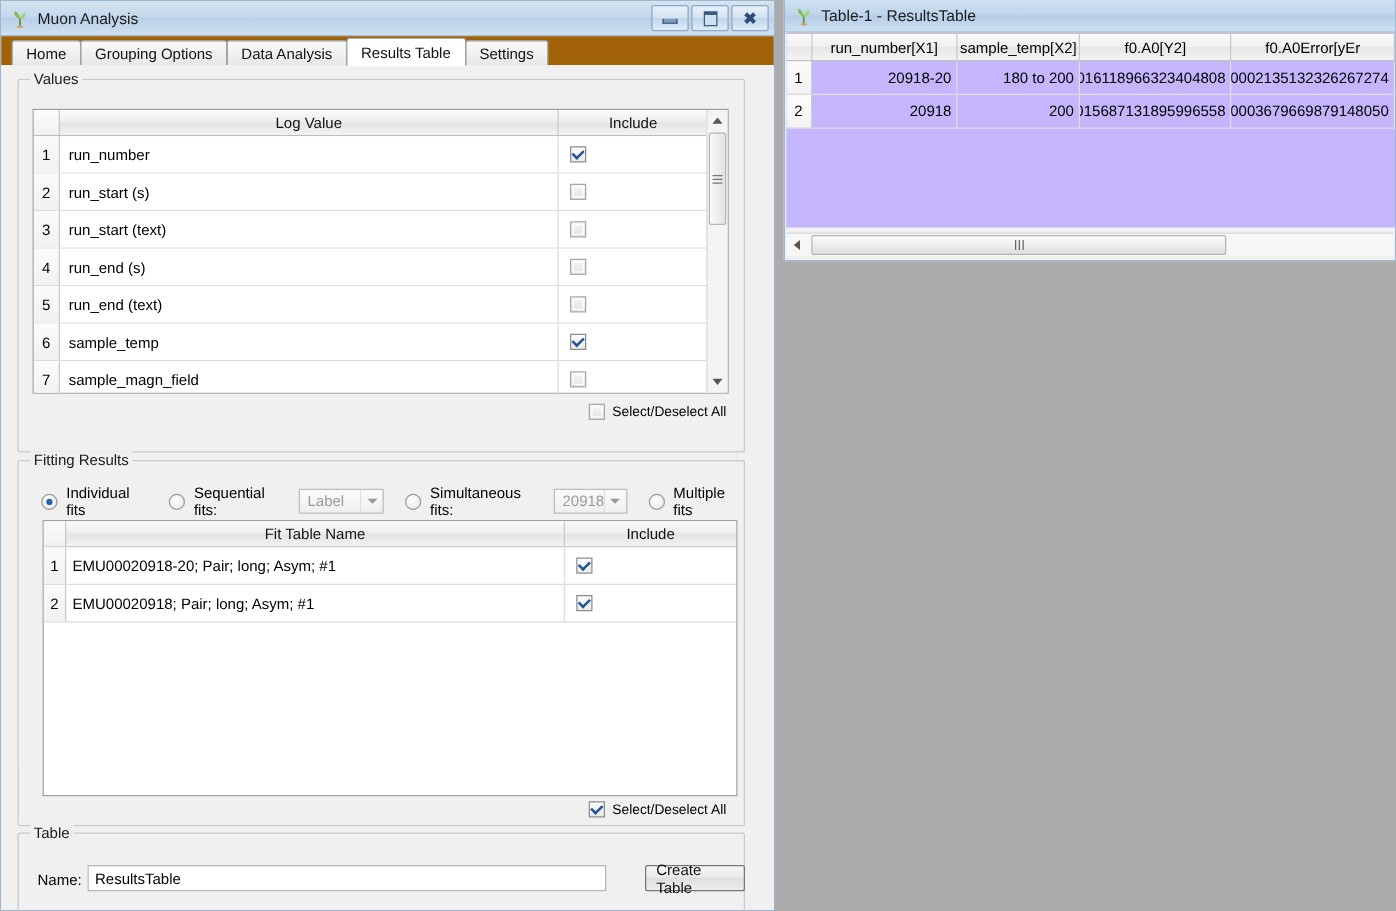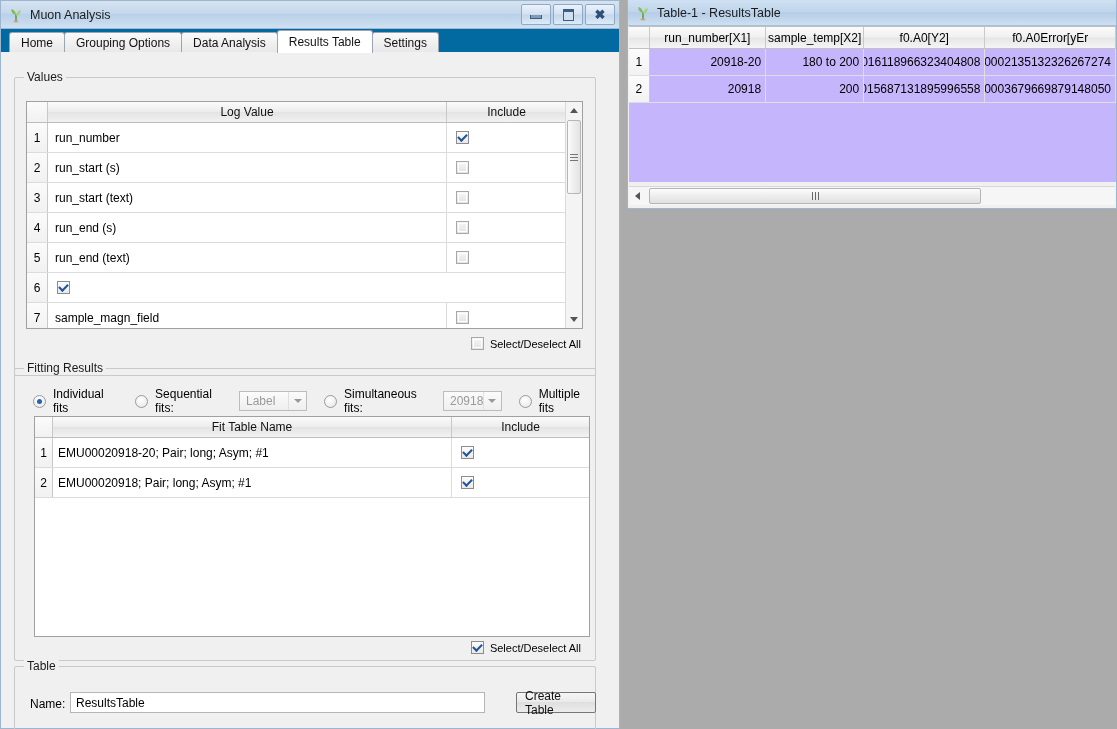--- a/index.html
+++ b/index.html
@@ -47,21 +47,21 @@
     font-size: 11px; color: #24476e;
   }
   .win-btn .glyph-min { width: 10px; height: 3px; border: 1px solid #3c5c80; border-top: none; background: #7f9cbb; margin-top:4px;}
   .win-btn .glyph-max { width: 9px; height: 8px; border: 1px solid #3c5c80; border-top-width: 3px; background: #cfe0f1;}
   .win-btn .glyph-close { font-size: 13px; font-weight: bold; color: #2d4f77; line-height: 1; font-family: "Liberation Sans", sans-serif;}
 
   
   .tabbar {
     height: 24px;
     position: relative;
-    background: #0369a1;
+    background: #a16207;
     padding-left: 8px;
     display: flex;
     align-items: flex-end;
     border-bottom: 1px solid #9aa5b1;
     box-sizing: border-box;
   }
   .tab {
     height: 20px;
     line-height: 20px;
     padding: 0 11px;
@@ -357,21 +357,21 @@
       <div class="tab">Home</div>
       <div class="tab">Grouping Options</div>
       <div class="tab">Data Analysis</div>
       <div class="tab active">Results Table</div>
       <div class="tab">Settings</div>
       <div class="tab-filler"></div>
     </div>
 
     <div class="content">
 
-      <div class="group" style="left:13px; top:11px; width:580px; height:297px;margin-top:14px;">
+      <div class="group" style="left:13px; top:11px; width:580px; height:297px;">
         <span class="legend">Values</span>
 
         <div class="grid" style="left:11px; top:23px; width:557px; height:228px;">
           <div class="grid-head">
             <div class="cell rownum" style="width:21px;"></div>
             <div class="cell" style="width:399px;">Log Value</div>
             <div class="cell" style="width:119px; border-right:none;">Include</div>
           </div>
           <div class="grid-body">
 
@@ -418,20 +418,21 @@
               <div class="cell" style="width:399px;">run_end (text)</div>
               <div class="cell" style="width:119px; border-right:none; padding-left:9px;">
                 <span class="cb off">
                     <span class="cb-inner"></span>
                   </span>
               </div>
             </div>
 
             <div class="grid-row">
               <div class="cell rownum" style="width:21px;">6</div>
+              <div class="cell" style="width:399px;">sample_temp</div>
               <div class="cell" style="width:119px; border-right:none; padding-left:9px;">
                 <span class="cb on"></span>
               </div>
             </div>
 
             <div class="grid-row">
               <div class="cell rownum" style="width:21px;">7</div>
               <div class="cell" style="width:399px;">sample_magn_field</div>
               <div class="cell" style="width:119px; border-right:none; padding-left:9px;">
                 <span class="cb off">

